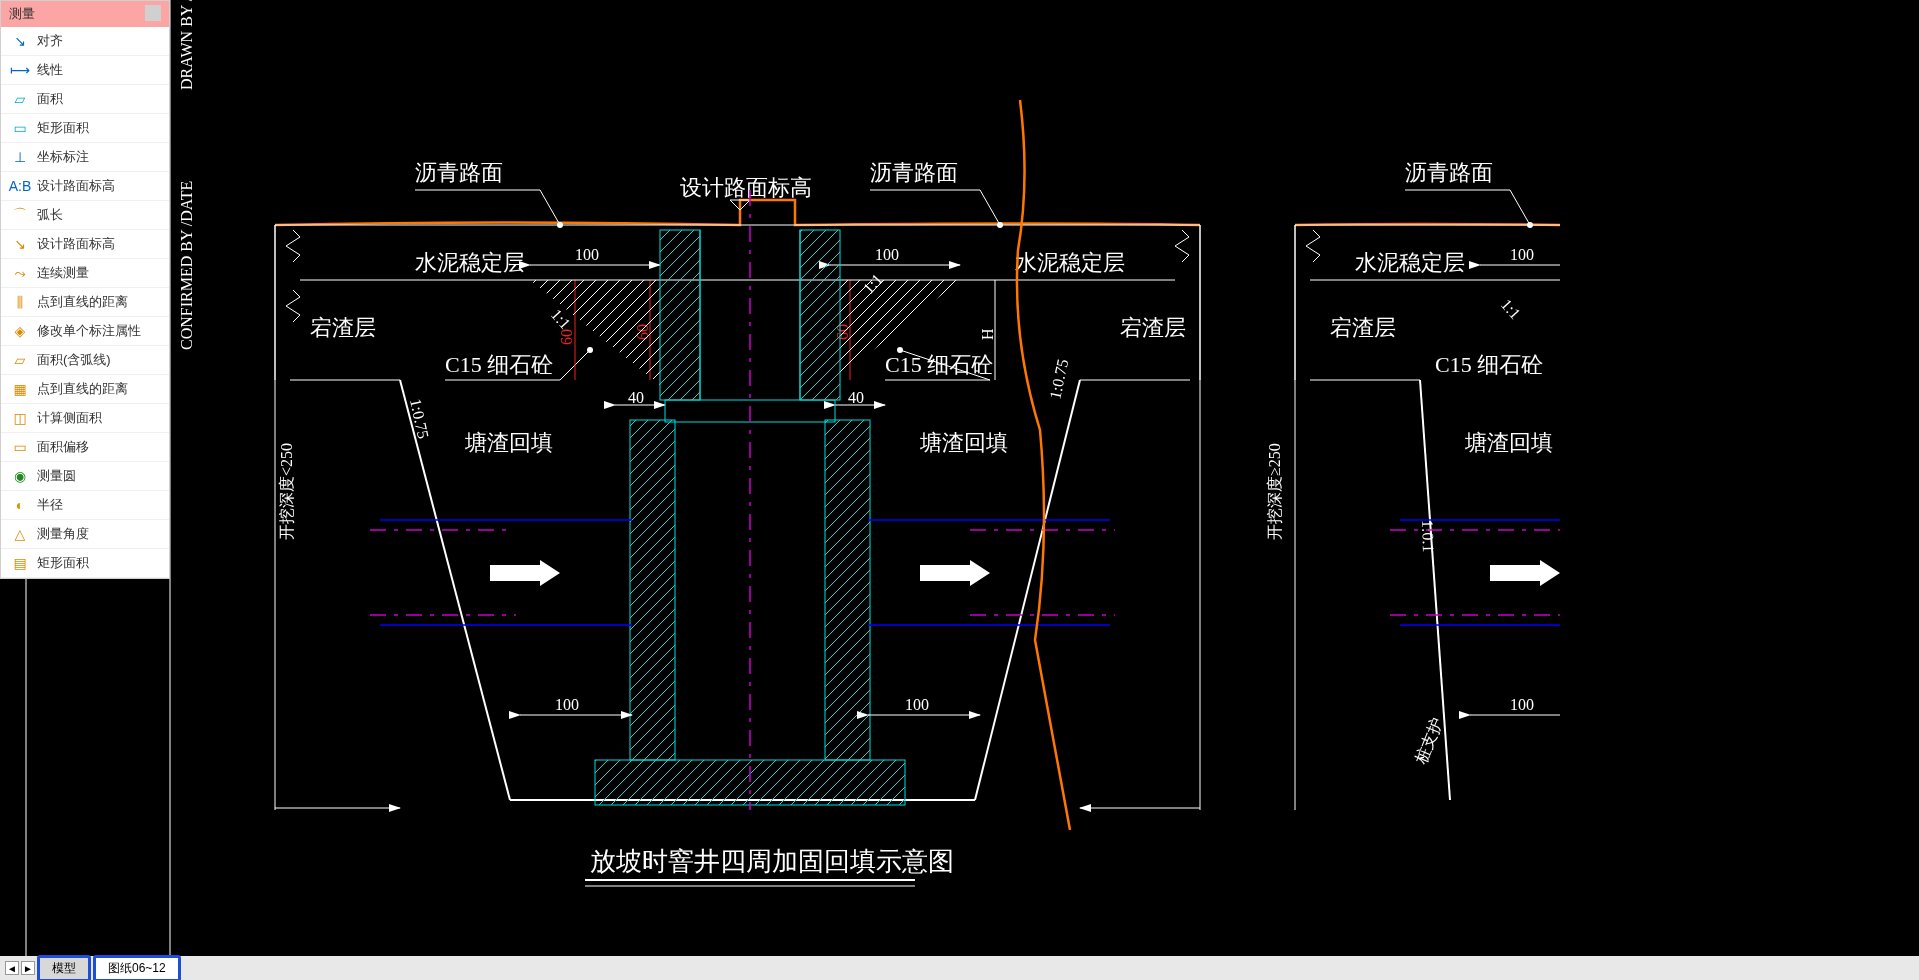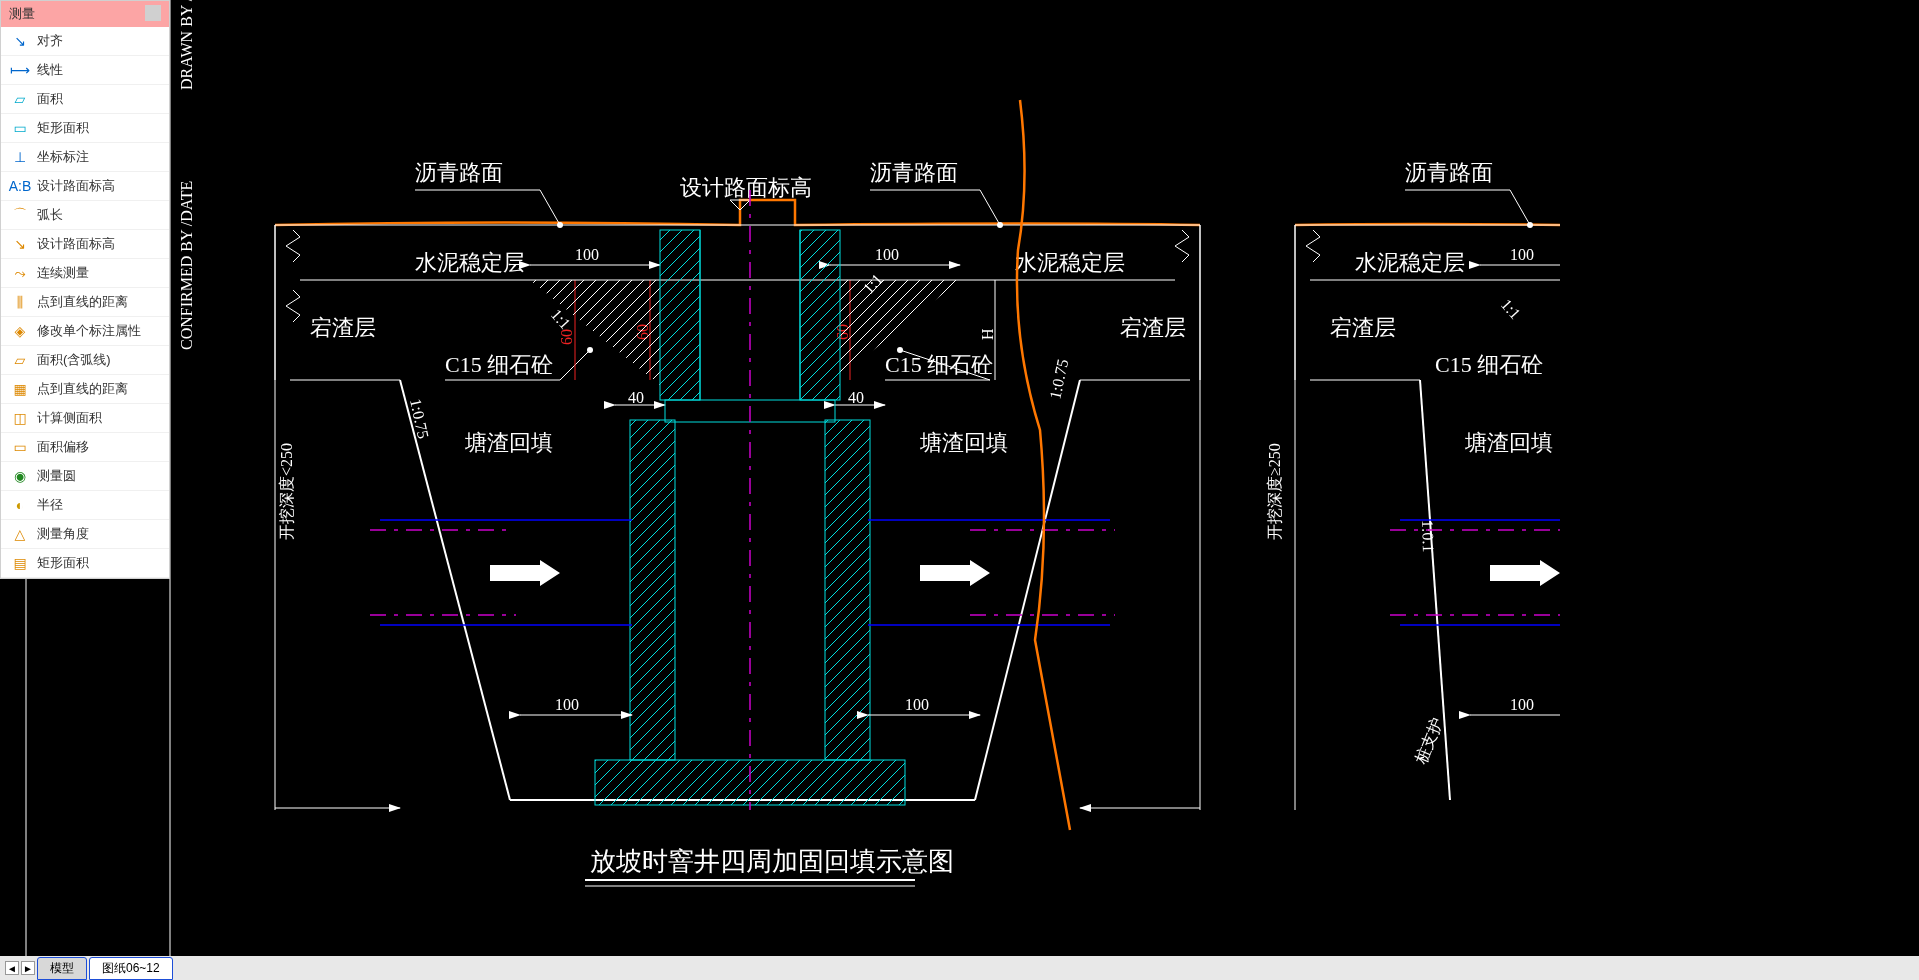--- a/index.html
+++ b/index.html
@@ -14,21 +14,21 @@
 .icon { width: 18px; height: 18px; display: inline-flex; align-items: center; justify-content: center; font-size: 14px; }
 .icon-blue { color: #0066cc; }
 .icon-cyan { color: #00aacc; }
 .icon-orange { color: #dd8800; }
 .icon-green { color: #228822; }
 .icon-gold { color: #cc9900; }
 
 
 .bottom-tabs { position: absolute; bottom: 0; left: 0; right: 0; height: 24px; background: #e8e8e8; display: flex; align-items: center; padding-left: 5px; }
 .tab-btn { width: 14px; height: 14px; background: #fff; border: 1px solid #999; margin-right: 2px; cursor: pointer; font-size: 10px; display: flex; align-items: center; justify-content: center; }
-.tab { padding: 2px 12px; font-size: 12px; background: #fff; border: 1px solid #1d4ed8; border-radius: 3px 3px 0 0; margin-right: 2px; cursor: pointer; }
+.tab { padding: 2px 12px; font-size: 12px; background: #fff; border: 3px solid #1d4ed8; border-radius: 3px 3px 0 0; margin-right: 2px; cursor: pointer; }
 .tab.active { background: #d8d8d8; }
 
 
 .canvas { position: absolute; inset: 0; background: #000; }
 .canvas svg { width: 100%; height: 100%; }
 .txt { fill: #fff; font-family: SimSun, serif; font-size: 22px; }
 .txt-sm { fill: #fff; font-family: SimSun, serif; font-size: 16px; }
 .txt-red { fill: #ee2222; font-family: SimSun, serif; font-size: 16px; }
 .ln-w { stroke: #fff; stroke-width: 1; fill: none; }
 .ln-w2 { stroke: #fff; stroke-width: 2; fill: none; }

